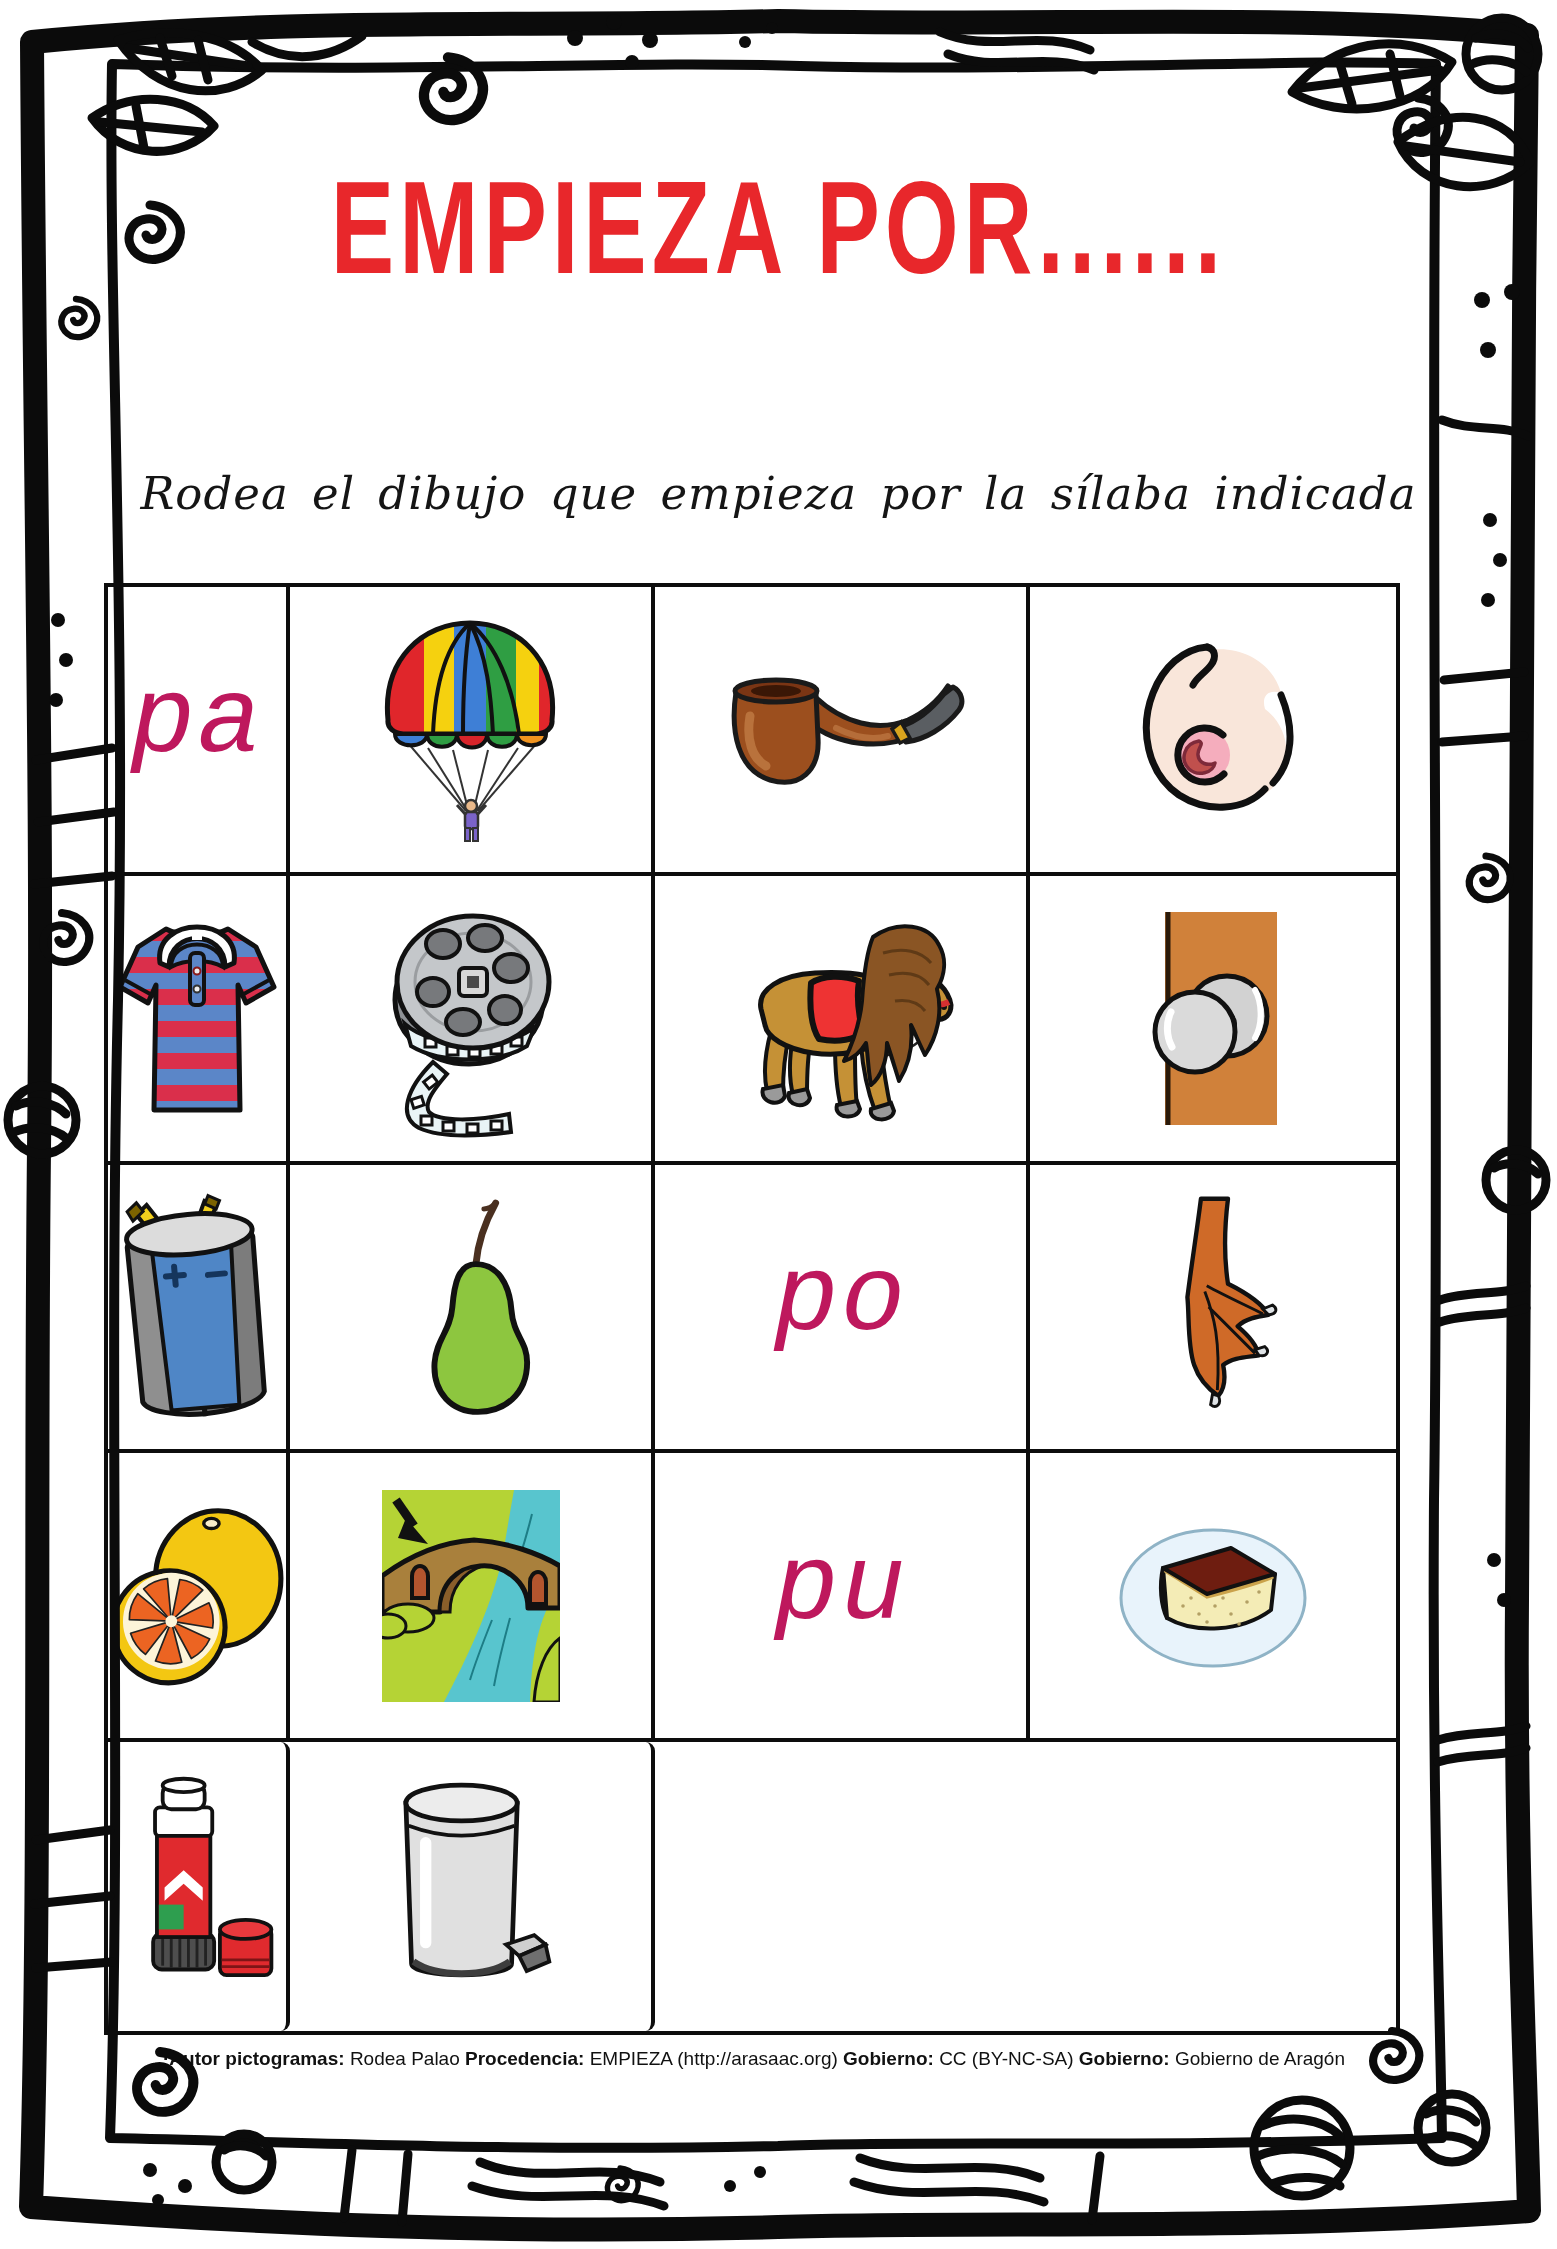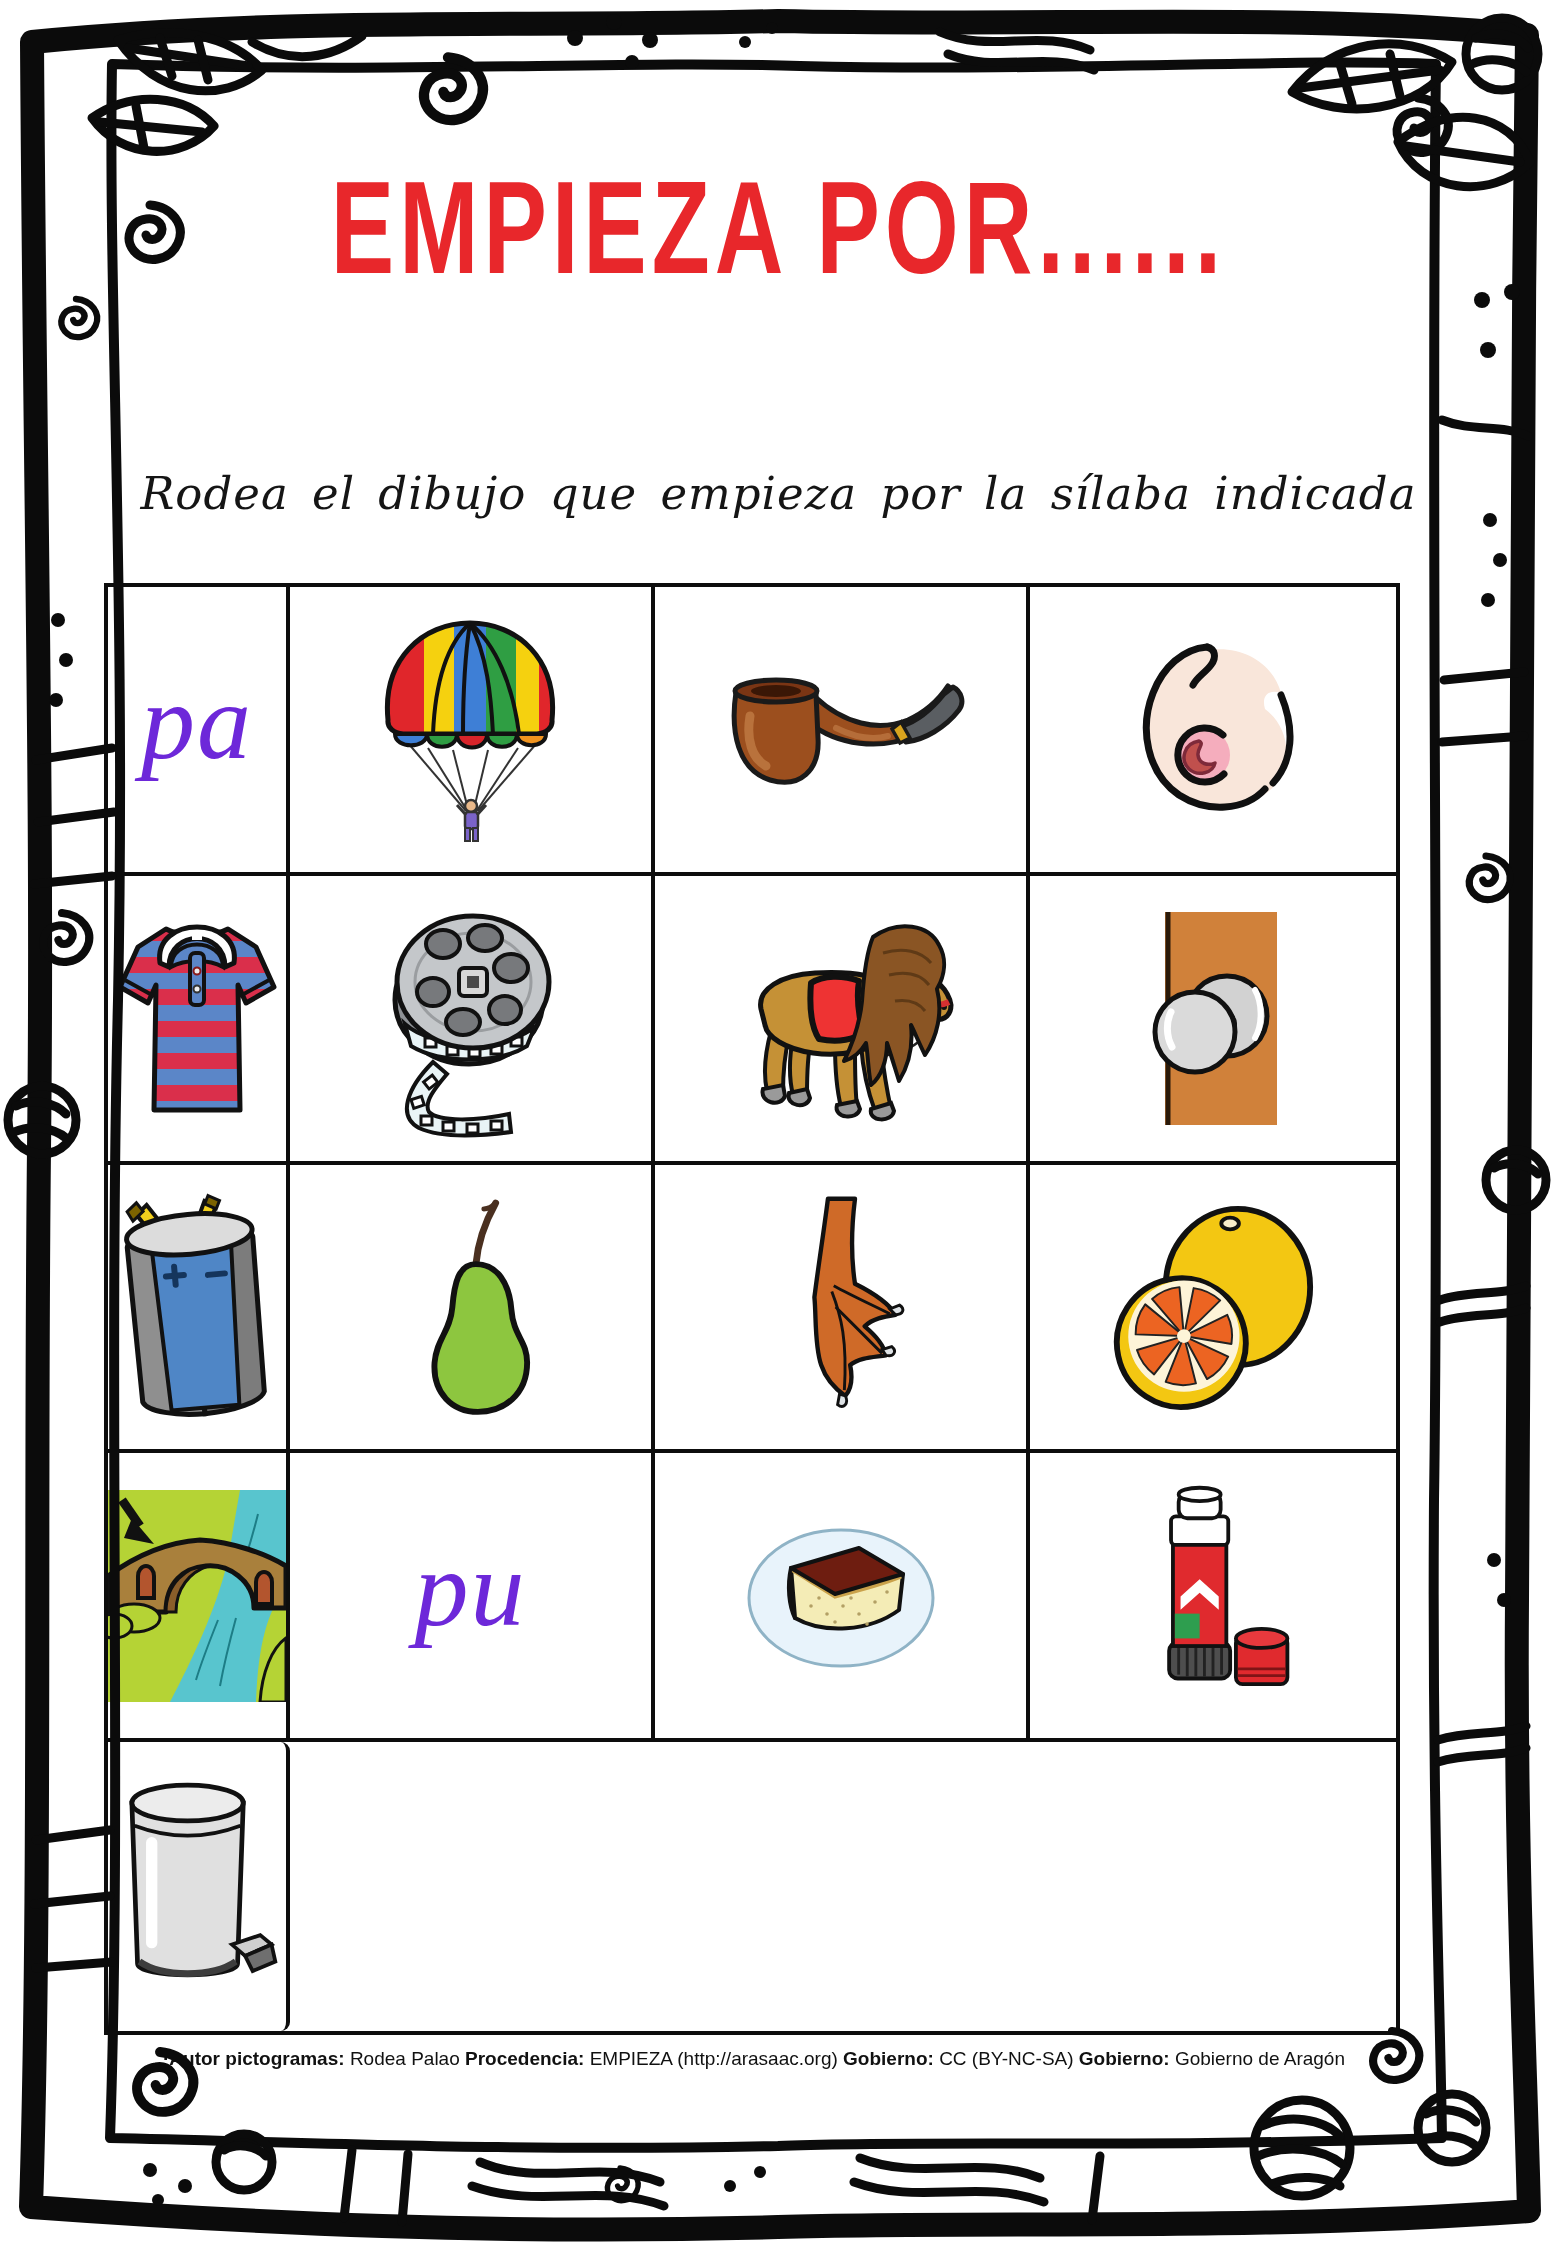--- a/index.html
+++ b/index.html
@@ -19,22 +19,22 @@
             letter-spacing:1px;word-spacing:8px;color:#151515;white-space:nowrap;margin-top:43px;}
   .sheet{position:absolute;left:104px;top:583px;width:1296px;height:1452px;
          display:grid;grid-template-columns:182px 365px 375px 1fr;
          grid-template-rows:repeat(5,1fr);
          border:4px solid #0d0d0d;background:#fff;box-sizing:border-box;}
   .cell{display:flex;align-items:center;justify-content:center;
         border-right:4px solid #0d0d0d;border-bottom:4px solid #0d0d0d;
         background:#fff;overflow:hidden;}
   .cell:nth-child(4n){border-right:none;}
   .cell:nth-child(n+17){border-bottom:none;border-radius:9px;}
-  .syl{font-family:Liberation Serif, serif;font-style:italic;font-size:108px;
-       color:#6d28d9;letter-spacing:2px;padding-bottom:14px;}
+  .syl{font-family:Liberation Mono, monospace;font-style:italic;font-size:108px;
+       color:#be185d;letter-spacing:2px;padding-bottom:14px;}
   .footer{position:absolute;top:2048px;left:104px;width:1300px;text-align:center;
           font-size:19px;color:#111;white-space:nowrap;}
   .footer b{font-weight:bold;}
 </style>
 </head>
 <body>
 
 <div id="content">
   <div class="title">EMPIEZA POR......</div>
   <div class="subtitle">Rodea el dibujo que empieza por la sílaba indicada</div>
@@ -226,20 +226,23 @@
       </svg>
     </div>
     <div class="cell">
       <svg width="128" height="227" viewBox="0 0 130 230">
         <path d="M 90,10 C 80,28 72,50 70,72" fill="none" stroke="#4a3020" stroke-width="7" stroke-linecap="round"></path>
         <path d="M 90,10 C 86,14 82,16 78,16" fill="none" stroke="#4a3020" stroke-width="5" stroke-linecap="round"></path>
         <path d="M 70,72 C 92,72 104,92 106,118 C 108,145 122,150 122,172 C 122,205 98,222 72,222 C 46,222 26,203 28,172 C 30,148 44,140 46,116 C 48,92 52,72 70,72 Z" fill="#8dc63f" stroke="#111" stroke-width="6"></path>
       </svg>
     </div>
 
+    <div class="cell">
+      <span class="syl">po</span>
+    </div>
     <div class="cell">
       <svg width="145" height="232" viewBox="0 0 150 240">
         <path d="M 62,8 L 90,8 C 86,40 86,70 90,96 C 110,106 126,118 132,128 C 120,130 108,132 100,140 C 112,150 120,160 122,170 C 110,172 95,172 85,180 C 88,195 86,205 80,212 C 70,205 60,195 55,180 C 48,160 50,130 48,110 C 52,78 58,40 62,8 Z" fill="#cf6a28" stroke="#111" stroke-width="4.5" stroke-linejoin="round"></path>
         <path d="M 68,98 C 86,108 108,118 126,127" fill="none" stroke="#111" stroke-width="3"></path>
         <path d="M 66,104 C 76,130 82,155 79,206" fill="none" stroke="#111" stroke-width="3"></path>
         <path d="M 70,120 C 86,136 104,154 118,168" fill="none" stroke="#111" stroke-width="3"></path>
         <path d="M 132,128 C 140,128 142,122 136,118 L 126,122 Z" fill="#dfe3e6" stroke="#111" stroke-width="3"></path>
         <path d="M 122,170 C 130,172 134,166 128,161 L 118,164 Z" fill="#dfe3e6" stroke="#111" stroke-width="3"></path>
         <path d="M 80,212 C 84,220 78,226 72,221 L 74,210 Z" fill="#dfe3e6" stroke="#111" stroke-width="3"></path>
       </svg>

